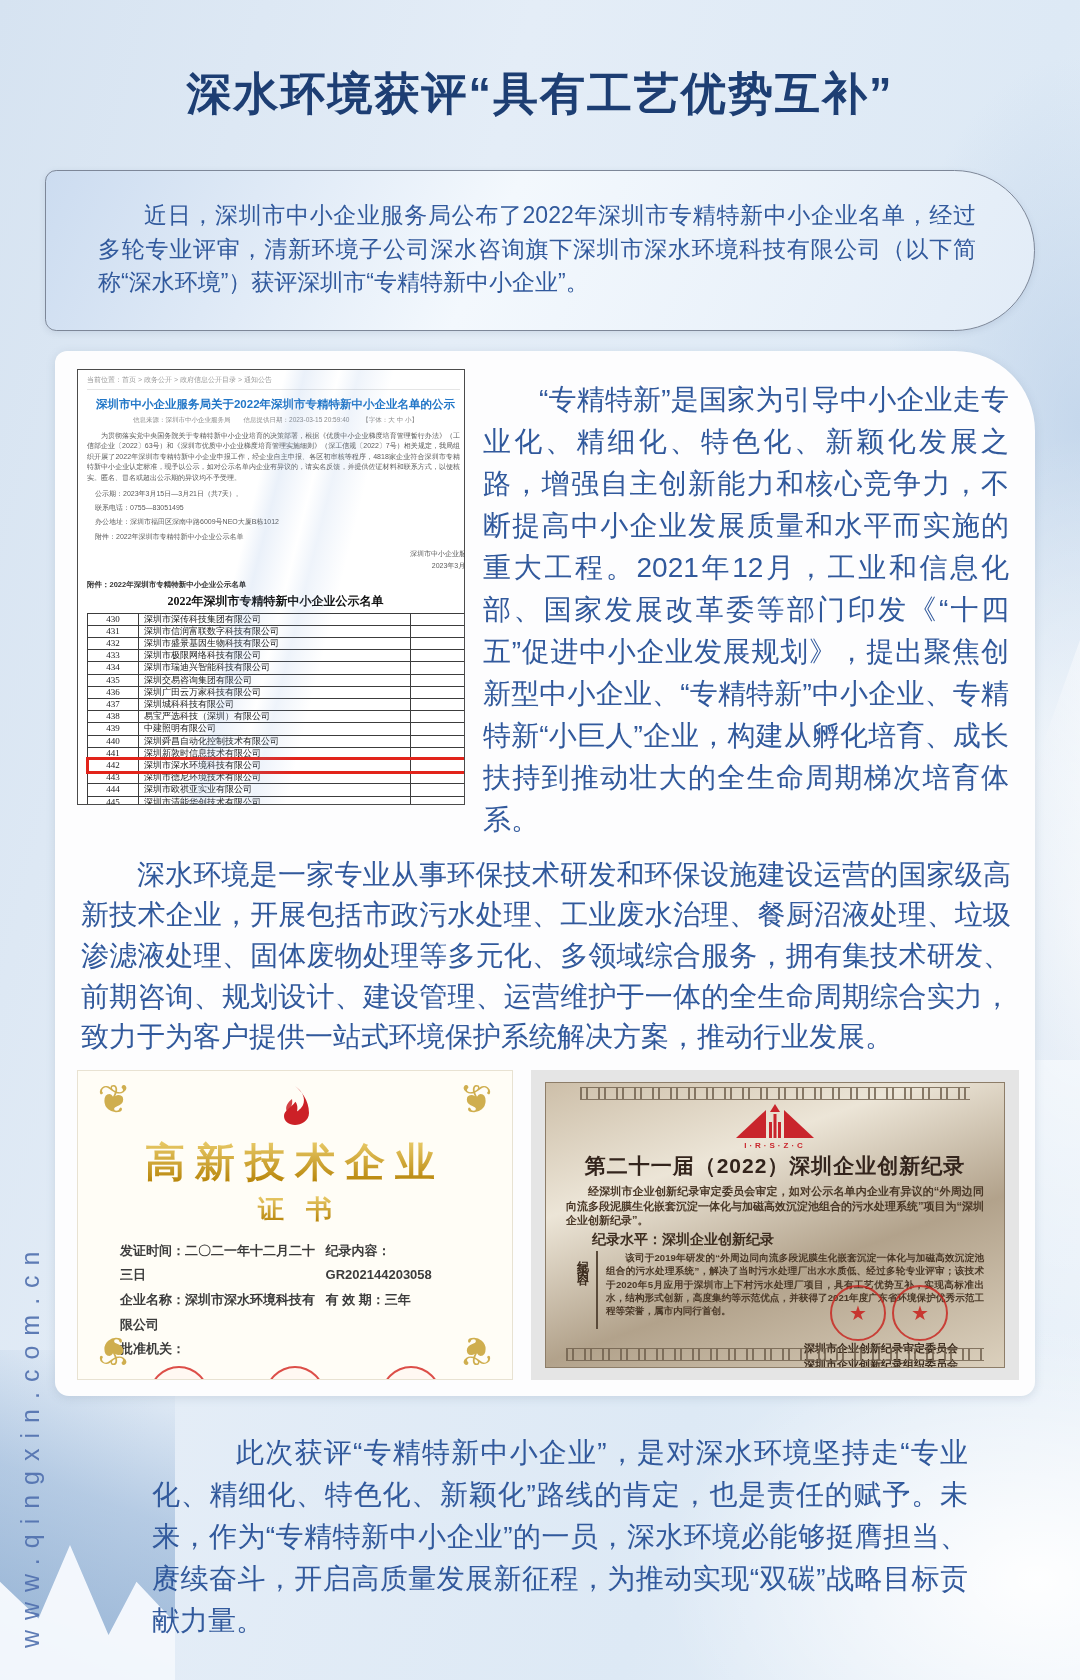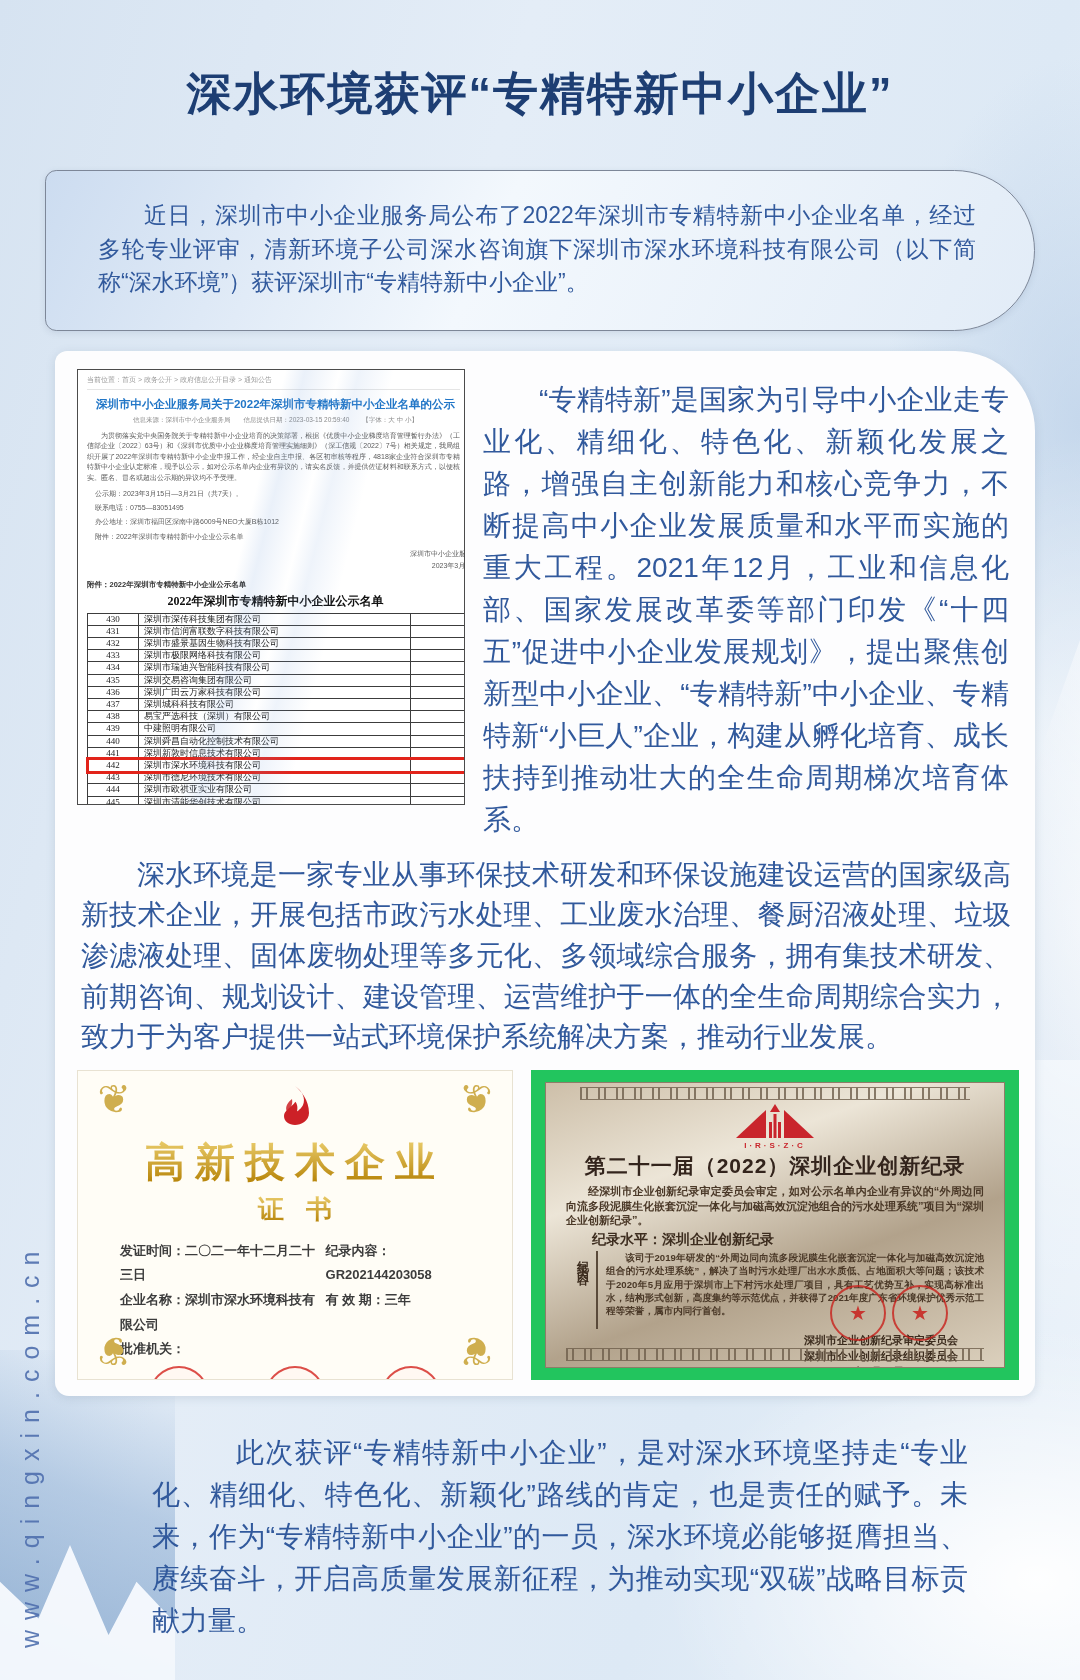--- a/index.html
+++ b/index.html
@@ -76,53 +76,53 @@
   .cert-title{font-size:40px;font-weight:bold;letter-spacing:10px;
     background:linear-gradient(180deg,#e9cb6a 10%,#b8860b 85%);-webkit-background-clip:text;background-clip:text;color:transparent;}
   .cert-sub{font-size:26px;font-weight:bold;letter-spacing:22px;margin-top:2px;text-indent:22px;
     background:linear-gradient(180deg,#e9cb6a 10%,#b8860b 85%);-webkit-background-clip:text;background-clip:text;color:transparent;}
   .cert-fields{display:flex;justify-content:space-between;text-align:left;margin:12px 36px 0 42px;
     font-size:13px;font-weight:bold;color:#3c3c3c;line-height:1.9;}
   .cert-seals{display:flex;justify-content:center;gap:56px;margin-top:4px;}
   .seal{width:56px;height:56px;border:2px solid rgba(214,48,42,.85);border-radius:50%;
     display:flex;align-items:center;justify-content:center;color:#d6302a;font-size:22px;background:rgba(255,235,232,.25);}
   
-  .plaque{position:relative;flex:0 0 488px;width:488px;height:310px;background:#22c55e;
+  .plaque{position:relative;flex:0 0 488px;width:488px;height:310px;background:#e5e5e5;
     box-sizing:border-box;padding:12px 14px;overflow:hidden;}
   .plate{position:relative;width:100%;height:100%;box-sizing:border-box;overflow:hidden;
     background:linear-gradient(160deg,#cdbfa9 0%,#ece5d7 30%,#b2a28b 62%,#dbd0bd 100%);
     border:1px solid #8d7d68;padding:4px 20px 4px 20px;}
   .gk{height:11px;margin:0 14px;border-top:1px solid #6f5f4c;border-bottom:1px solid #6f5f4c;
     background:repeating-linear-gradient(90deg,#6f5f4c 0 2px,transparent 2px 6px,#6f5f4c 6px 8px,transparent 8px 18px);opacity:.8;}
   .gk.bottom{position:absolute;left:20px;right:20px;bottom:6px;margin:0;}
   .plaque-logo{display:block;margin:4px auto 0;width:86px;height:40px;}
   .plaque-logo-text{text-align:center;font-size:8px;letter-spacing:3px;color:#c9252c;font-weight:bold;margin-top:-3px;}
   .plaque-title{text-align:center;font-size:21px;font-weight:bold;color:#33241c;margin-top:2px;letter-spacing:1px;}
   .plaque-intro{font-size:11px;font-weight:bold;color:#4a3827;line-height:1.35;text-align:justify;text-indent:2em;margin-top:4px;}
   .plaque-level{font-size:14px;font-weight:bold;color:#3d2d1f;margin:3px 0 2px 26px;}
   .plaque-content-row{display:flex;gap:8px;margin-top:2px;}
   .plaque-content-label{writing-mode:vertical-rl;letter-spacing:4px;font-size:12px;font-weight:bold;color:#3d2d1f;
     border-right:2px solid #5a4a3a;padding-right:5px;height:78px;margin-left:8px;}
   .plaque-content{flex:1;font-size:9.6px;font-weight:bold;color:#4a3827;line-height:1.38;text-align:justify;text-indent:2em;}
   .plaque-committee{position:relative;text-align:right;font-size:11px;font-weight:bold;color:#3d2d1f;
-    line-height:1.45;margin:4px 26px 0 0;}
+    line-height:1.45;margin:12px 26px 0 0;}
   .plaque-date{text-align:right;font-size:10.5px;font-weight:bold;color:#3d2d1f;margin-right:80px;}
   .plaque-seal{position:absolute;width:52px;height:52px;border:2px solid rgba(200,32,28,.8);border-radius:50%;
     display:flex;align-items:center;justify-content:center;color:rgba(200,32,28,.85);font-size:20px;z-index:4;}
   .ps1{right:118px;bottom:26px;}
   .ps2{right:56px;bottom:26px;}
 </style>
 </head>
 <body>
 
 <div class="bg-corner-sky"></div>
 <div class="bg-ridge"></div>
 <div class="watermark">www.qingxin.com.cn</div>
 
-<h1 class="page-title">深水环境获评“专精特新中小企业”</h1>
+<h1 class="page-title">深水环境获评“具有工艺优势互补”</h1>
 
 <div class="intro-card">
   <div class="blue-text indent2">近日，深圳市中小企业服务局公布了2022年深圳市专精特新中小企业名单，经过多轮专业评审，清新环境子公司深水咨询旗下深圳市深水环境科技有限公司（以下简称“深水环境”）获评深圳市“专精特新中小企业”。</div>
 </div>
 
 <div class="main-card">
   <div class="doc-row">
     <div class="doc">
       <div class="doc-breadcrumb">当前位置：首页 &gt; 政务公开 &gt; 政府信息公开目录 &gt; 通知公告</div>
       <div class="doc-title">深圳市中小企业服务局关于2022年深圳市专精特新中小企业名单的公示</div>
@@ -270,21 +270,21 @@
           <rect x="41.5" y="10" width="3" height="24" fill="#c9252c"></rect>
           <rect x="46" y="18" width="3" height="16" fill="#c9252c"></rect>
           <polygon fill="#c9252c" points="43,0 48,8 38,8"></polygon>
         </svg>
         <div class="plaque-logo-text">I·R·S·Z·C</div>
         <div class="plaque-title">第二十一届（2022）深圳企业创新纪录</div>
         <div class="plaque-intro">经深圳市企业创新纪录审定委员会审定，如对公示名单内企业有异议的“外周边同向流多段泥膜生化嵌套沉淀一体化与加磁高效沉淀池组合的污水处理系统”项目为“深圳企业创新纪录”。</div>
         <div class="plaque-level">纪录水平：深圳企业创新纪录</div>
         <div class="plaque-content-row">
           <div class="plaque-content-label">纪录内容</div>
-          <div class="plaque-content">该司于2019年研发的“外周边同向流多段泥膜生化嵌套沉淀一体化与加磁高效沉淀池组合的污水处理系统”，解决了当时污水处理厂出水水质低、占地面积大等问题；该技术于2020年5月应用于深圳市上下村污水处理厂项目，具有工艺优势互补，实现高标准出水，结构形式创新，高度集约等示范优点，并获得了2021年度广东省环境保护优秀示范工程等荣誉，属市内同行首创。</div>
+          <div class="plaque-content">该司于2019年研发的“外周边同向流多段泥膜生化嵌套沉淀一体化与加磁高效沉淀池组合的污水处理系统”，解决了当时污水处理厂出水水质低、经过多轮专业评审；该技术于2020年5月应用于深圳市上下村污水处理厂项目，具有工艺优势互补，实现高标准出水，结构形式创新，高度集约等示范优点，并获得了2021年度广东省环境保护优秀示范工程等荣誉，属市内同行首创。</div>
         </div>
         <div class="plaque-committee">
           <div>深圳市企业创新纪录审定委员会</div>
           <div>深圳市企业创新纪录组织委员会</div>
         </div>
         <div class="plaque-date">2022年3月10日</div>
         <div class="plaque-seal ps1">★</div>
         <div class="plaque-seal ps2">★</div>
         <div class="gk bottom"></div>
       </div>

